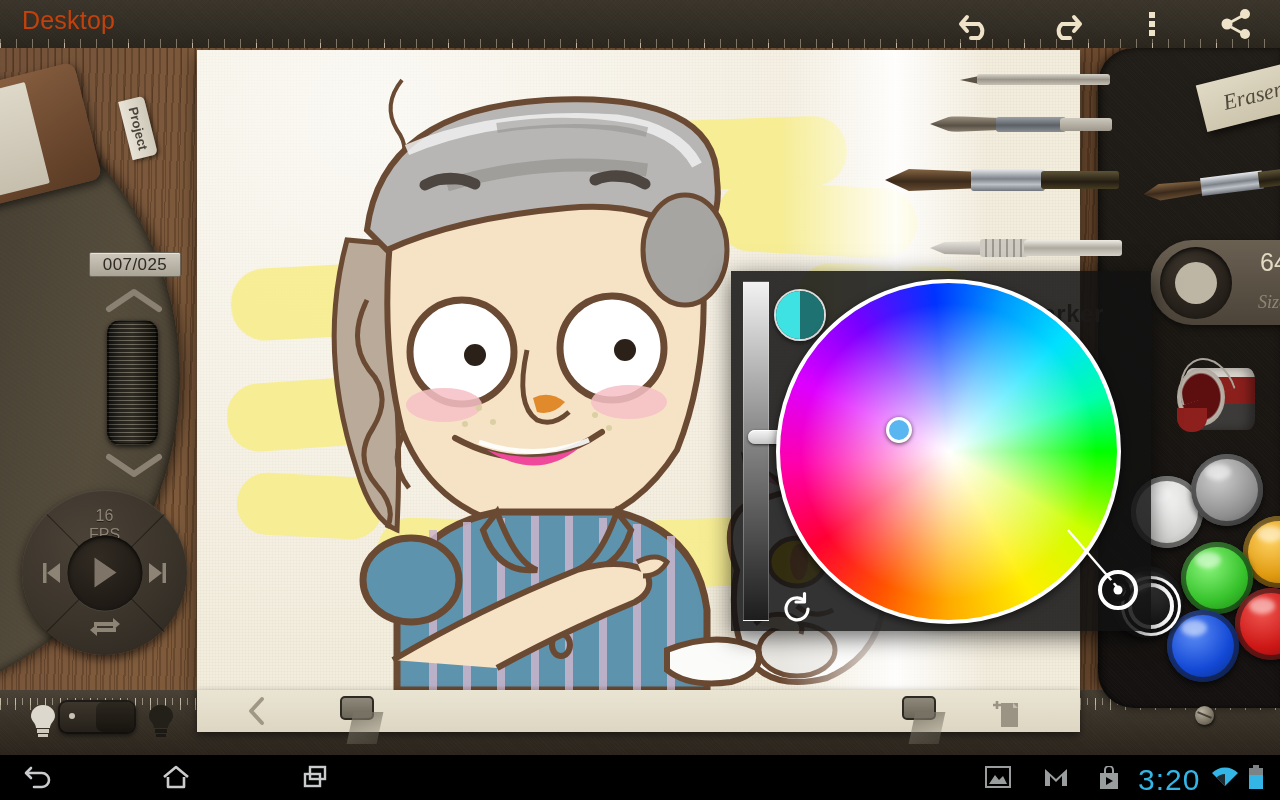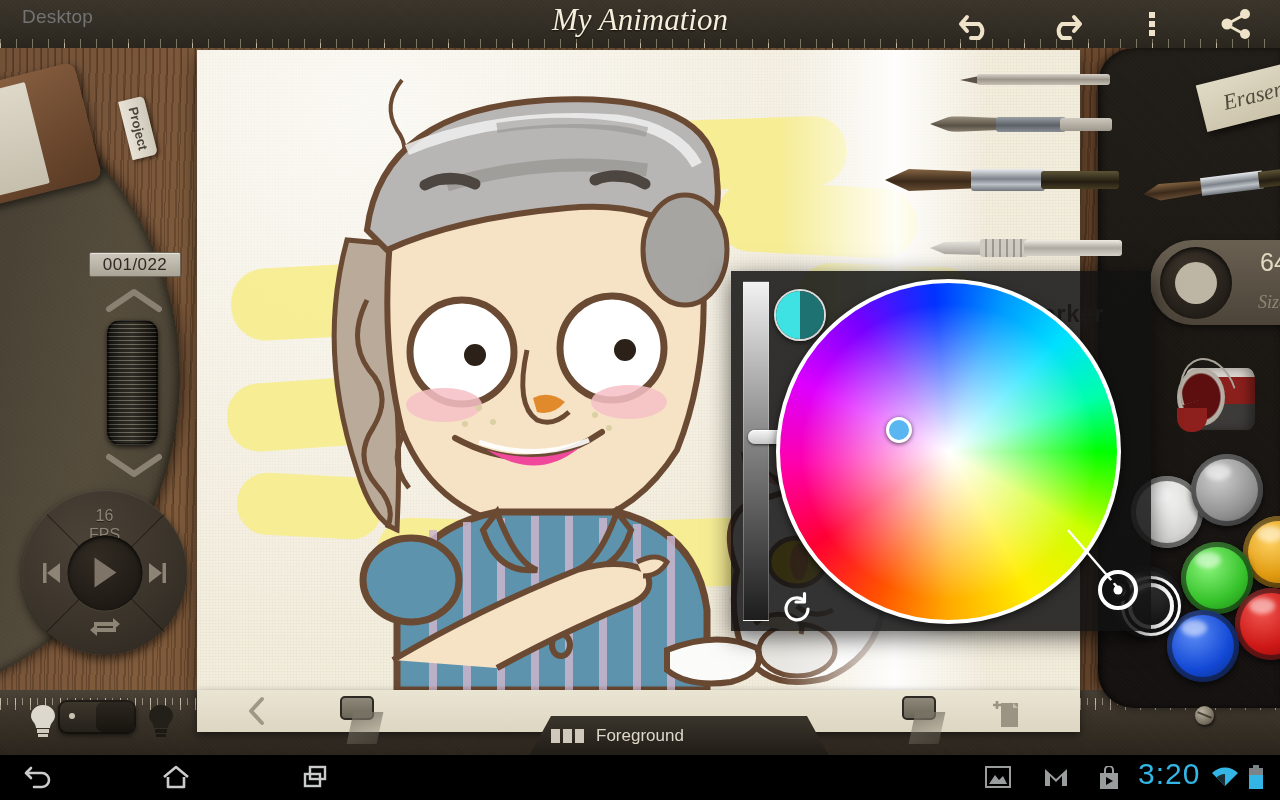--- a/index.html
+++ b/index.html
@@ -36,21 +36,21 @@
     position:absolute; left:0; bottom:0; width:1280px; height:9px;
     background:repeating-linear-gradient(90deg,
       rgba(190,180,160,.55) 0 1px, transparent 1px 16px);
   }
   .topbar-ruler.big{
     height:5px;
     background:repeating-linear-gradient(90deg,
       rgba(210,200,180,.75) 0 1px, transparent 1px 64px);
   }
   .desktop-label{
-    position:absolute; left:22px; top:6px; font-size:19px; color:#737373;
+    position:absolute; left:22px; top:6px; font-size:25px; color:#c2410c;
     letter-spacing:.2px; z-index:41;
   }
   .app-title{
     position:absolute; left:0; top:2px; width:1280px; text-align:center;
     font-family:"Liberation Serif", serif; font-style:italic; font-size:31px;
     color:#f5eeda; text-shadow:0 1px 2px rgba(0,0,0,.7); z-index:41;
     pointer-events:none;
   }
   .topicon{ position:absolute; top:4px; width:42px; height:40px; z-index:42; cursor:pointer; }
   .topicon svg{ display:block; }
@@ -409,21 +409,21 @@
   
   .sysbar{
     position:absolute; left:0; top:755px; width:1280px; height:45px;
     background:#000; z-index:80;
   }
   .nav{ position:absolute; top:7px; cursor:pointer; }
   #nav-back{ left:22px; } #nav-home{ left:160px; } #nav-recent{ left:300px; }
   .sysicon{ position:absolute; top:11px; cursor:pointer; }
   #sys-gallery{ left:985px; } #sys-mail{ left:1043px; } #sys-play{ left:1097px; }
   .clock{
-    position:absolute; left:1138px; top:2px; font-size:30px; color:#33b5e5;
+    position:absolute; left:1138px; top:8px; font-size:30px; color:#33b5e5;
     letter-spacing:1px; font-weight:300;
   }
   #sys-wifi{ left:1211px; top:12px; } #sys-batt{ left:1248px; top:10px; }
 
   
   .art{ position:absolute; inset:0; }
 </style>
 </head>
 <body>
 
@@ -434,21 +434,21 @@
   <div class="left-console"></div>
 
   <div class="notebook">
     <div class="pages"></div>
   </div>
   <div class="project-tab">
     <span>Project</span>
   </div>
 
   <div class="frame-counter">
-    <span>001/022</span>
+    <span>007/025</span>
   </div>
 
   <div class="chev" id="frame-up">
     <svg width="60" height="30" viewBox="0 0 60 30">
         <path d="M5 24 L30 7 L55 24" fill="none" stroke="#8b8173" stroke-width="6" stroke-linecap="round" stroke-linejoin="round"></path>
       </svg>
   </div>
   <div class="scrollwheel"></div>
   <div class="chev" id="frame-down">
     <svg width="60" height="30" viewBox="0 0 60 30">
@@ -609,28 +609,20 @@
     </div>
     <div class="foot-btn" id="add-frame">
       <svg width="32" height="36" viewBox="0 0 32 36">
         <path d="M9 8 L26 8 L26 32 L9 32 Z" fill="#9b9384"></path>
         <path d="M21 8 L26 13 L21 13 Z" fill="#c5bfb0"></path>
         <path d="M5 6 L5 14 M1 10 L9 10" stroke="#9b9384" stroke-width="2.6"></path>
       </svg>
     </div>
   </div>
 
-  <div class="layer-tab">
-    <span class="bars">
-        <i></i>
-        <i></i>
-        <i></i>
-      </span>
-    <span>Foreground</span>
-  </div>
 
   <div class="bottom-bar">
     <div class="bottom-ticks mid"></div>
     <div class="bottom-ticks"></div>
   </div>
   <div class="bulb" id="bulb-on">
     <svg width="26" height="34" viewBox="0 0 26 34">
       <path d="M13 1 C5 1 1 7 1 12 C1 17 6 19 6 24 L20 24 C20 19 25 17 25 12 C25 7 21 1 13 1 Z" fill="#ddd8cd"></path>
       <rect x="7" y="25" width="12" height="4" fill="#cfc9bd"></rect>
         <rect x="8" y="30" width="10" height="3" fill="#cfc9bd"></rect>
@@ -730,21 +722,20 @@
     <circle cx="58" cy="70" r="18" fill="none" stroke="#fff" stroke-width="4"></circle>
     <circle cx="58" cy="70" r="10" fill="none" stroke="#111" stroke-width="4"></circle>
     <circle cx="58" cy="70" r="4.5" fill="#fff"></circle>
   </svg>
 
   <div class="topbar">
     <div class="topbar-ruler"></div>
     <div class="topbar-ruler big"></div>
   </div>
   <div class="desktop-label">Desktop</div>
-  <div class="app-title">My Animation</div>
 
   <div class="topicon" id="undo-btn">
     <svg width="42" height="40" viewBox="0 0 42 40">
       <path d="M12 13 L6 20 L12 27" fill="none" stroke="#eee2c8" stroke-width="4" stroke-linecap="round" stroke-linejoin="round"></path>
       <path d="M6.5 20 L24 20 A9 9 0 0 1 24 34 L16 34" fill="none" stroke="#eee2c8" stroke-width="4" stroke-linecap="round"></path>
     </svg>
   </div>
   <div class="topicon" id="redo-btn">
     <svg width="42" height="40" viewBox="0 0 42 40">
       <path d="M30 13 L36 20 L30 27" fill="none" stroke="#eee2c8" stroke-width="4" stroke-linecap="round" stroke-linejoin="round"></path>

